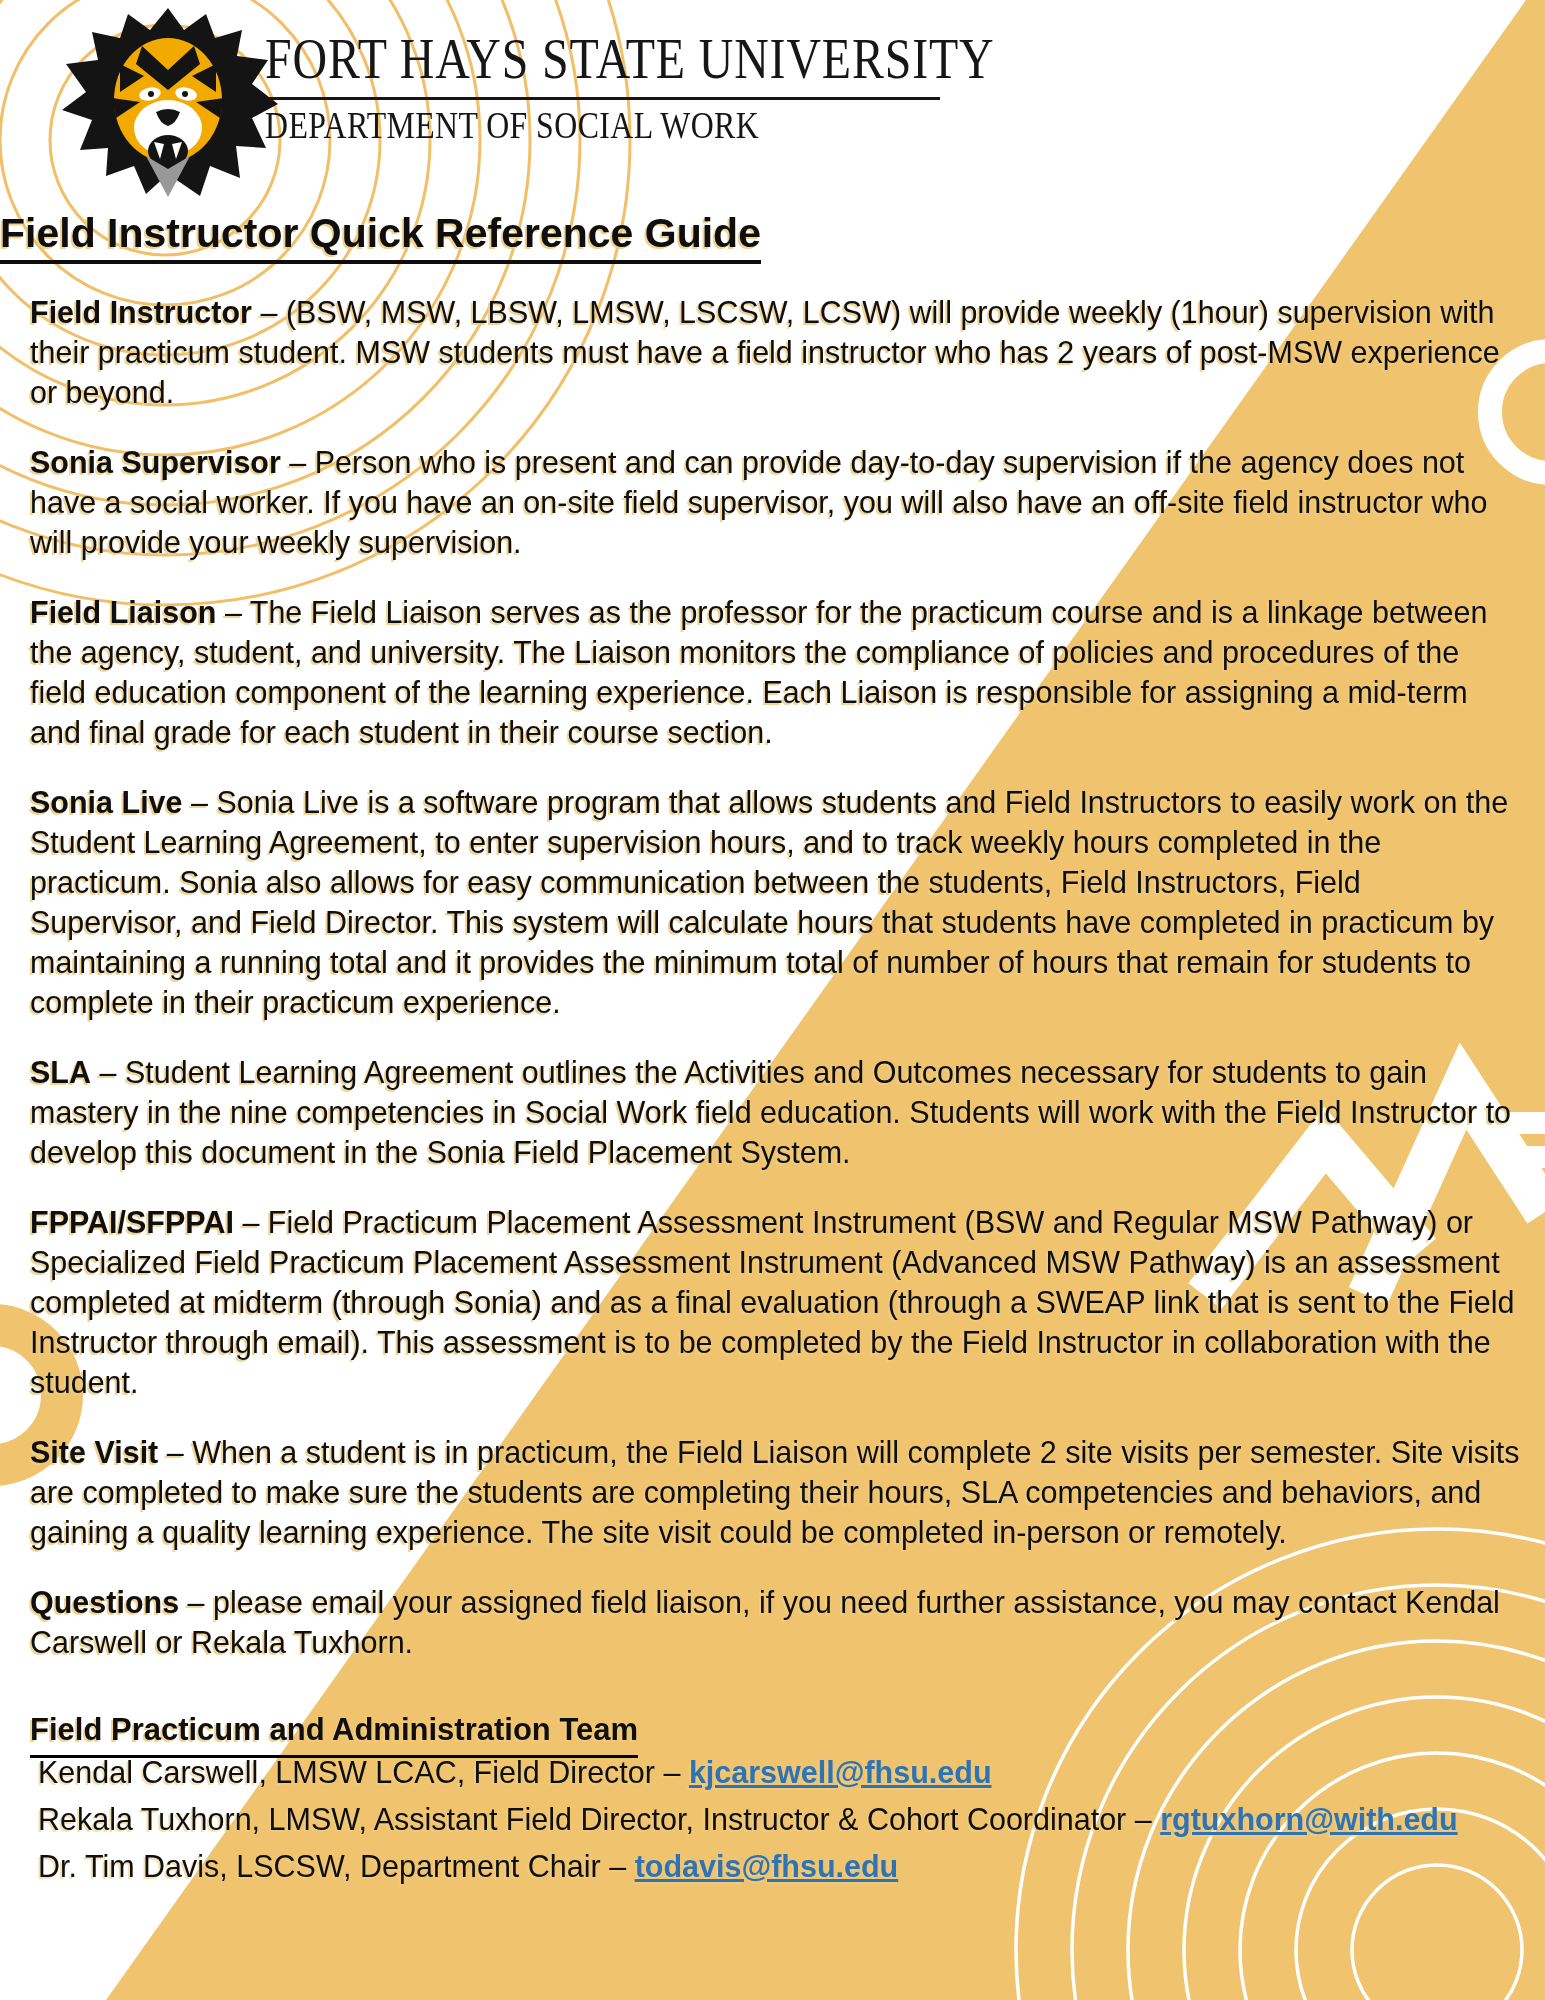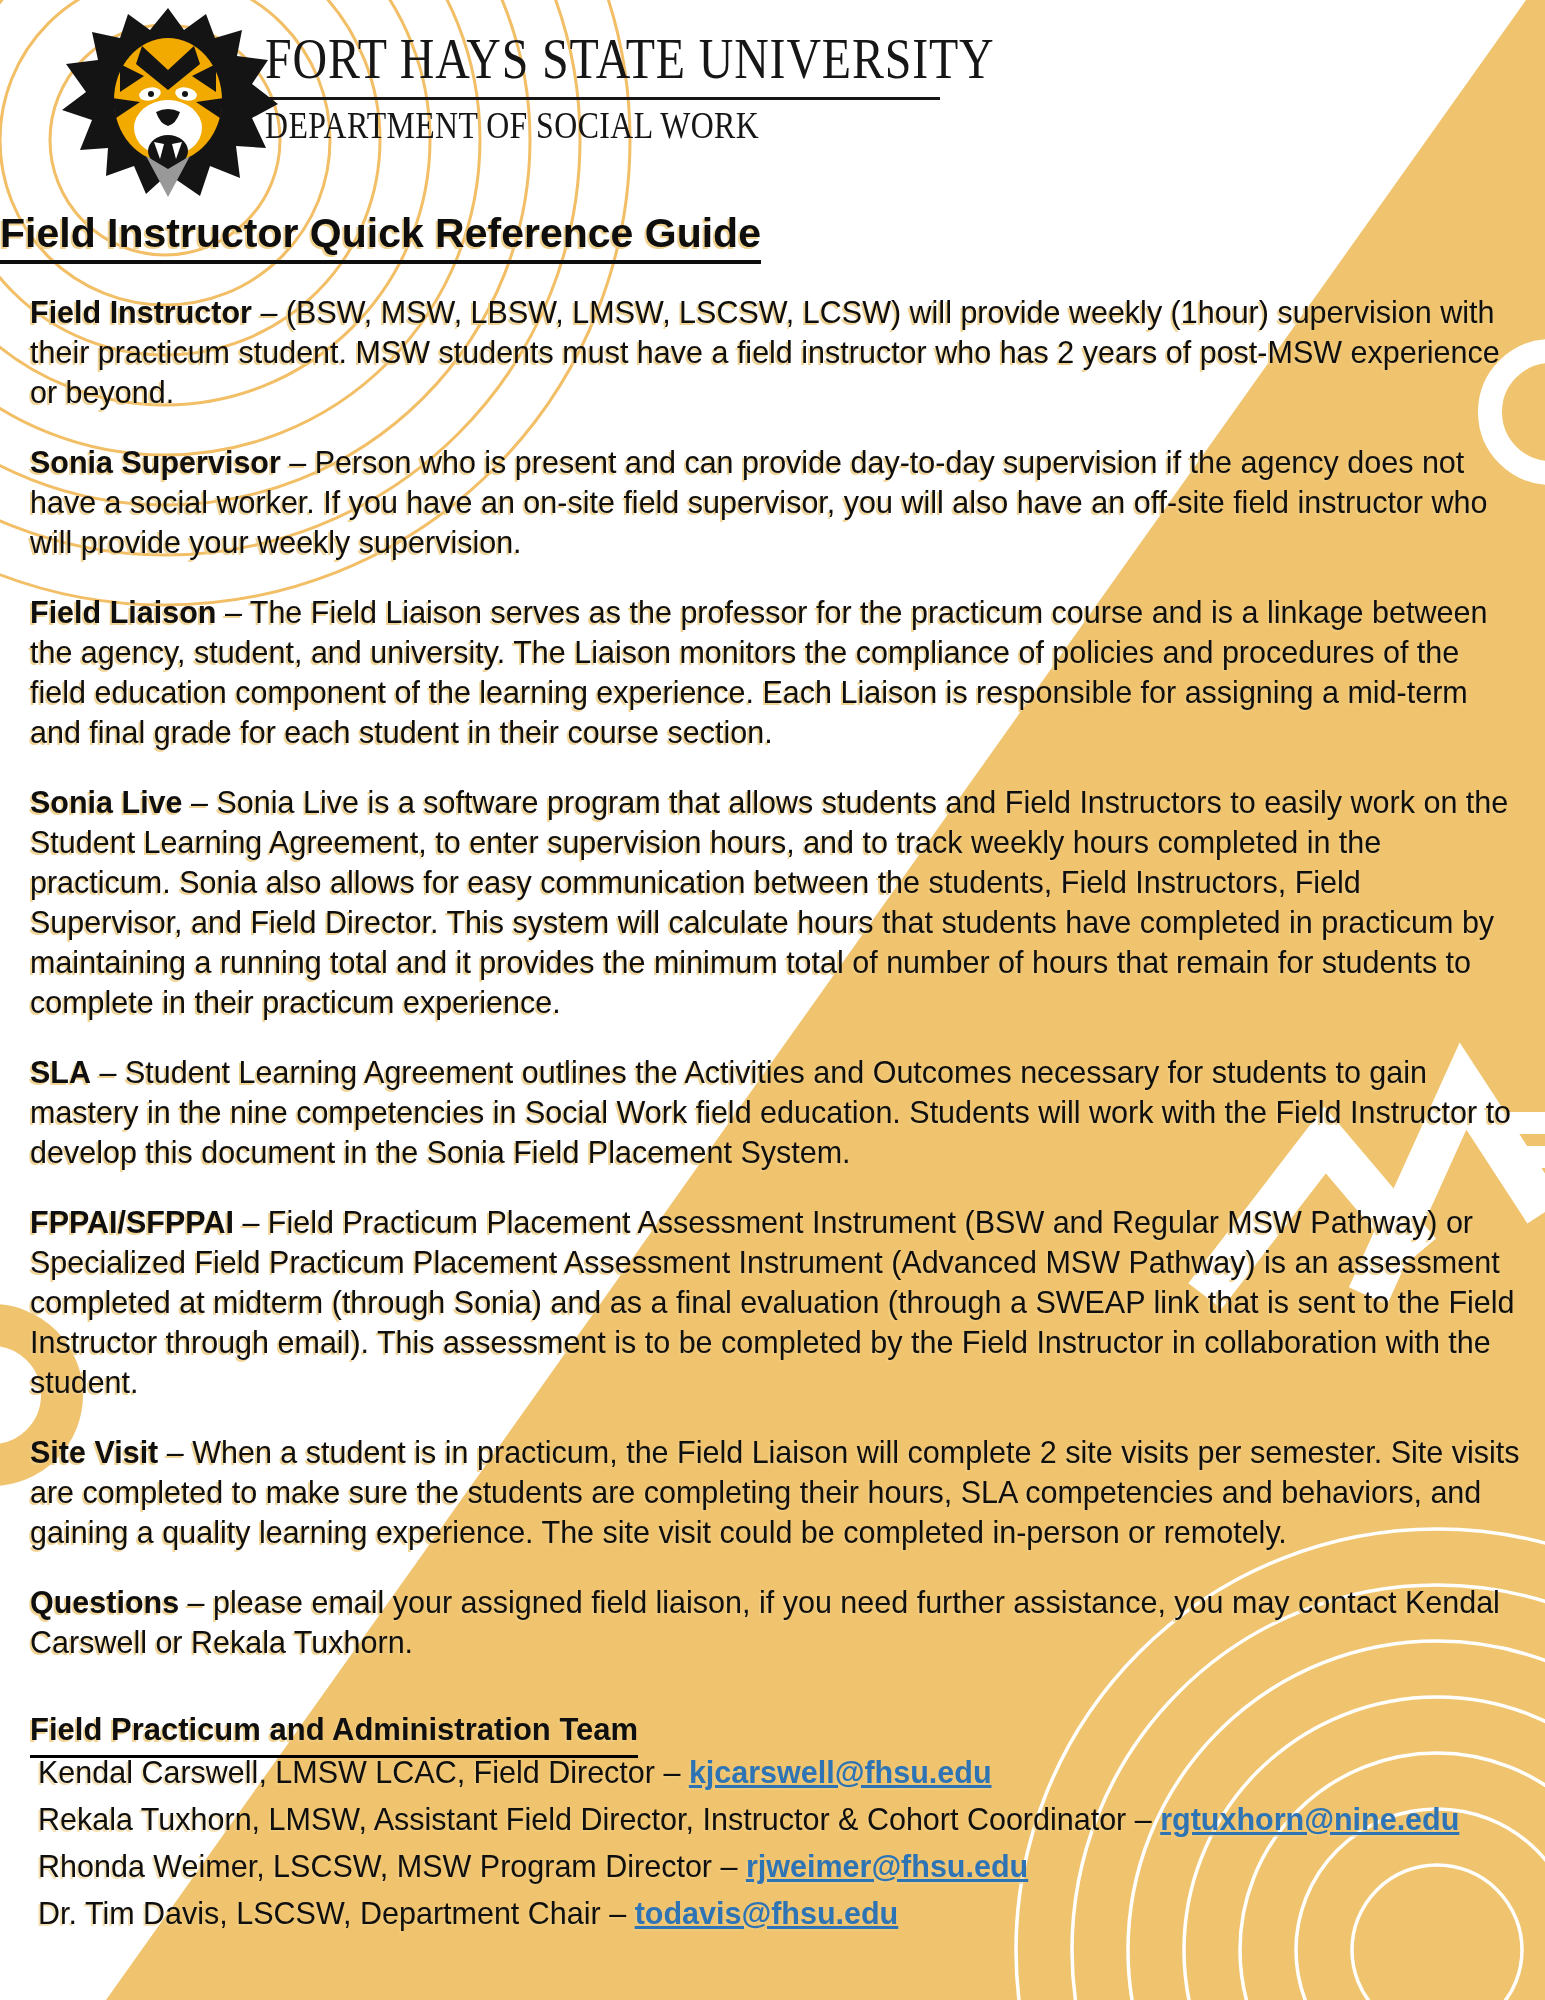--- a/index.html
+++ b/index.html
@@ -135,20 +135,19 @@
   <p class="para"><span class="term">FPPAI/SFPPAI</span><span> – </span><span>Field Practicum Placement Assessment Instrument (BSW and Regular MSW Pathway) or Specialized Field Practicum Placement Assessment Instrument (Advanced MSW Pathway) is an assessment completed at midterm (through Sonia) and as a final evaluation (through a SWEAP link that is sent to the Field Instructor through email). This assessment is to be completed by the Field Instructor in collaboration with the student.</span></p>
 
   <p class="para"><span class="term">Site Visit</span><span> – </span><span>When a student is in practicum, the Field Liaison will complete 2 site visits per semester. Site visits are completed to make sure the students are completing their hours, SLA competencies and behaviors, and gaining a quality learning experience. The site visit could be completed in-person or remotely.</span></p>
 
   <p class="para"><span class="term">Questions</span><span> – </span><span>please email your assigned field liaison, if you need further assistance, you may contact Kendal Carswell or Rekala Tuxhorn.</span></p>
 
   <p class="team-heading"><span class="u">Field Practicum and Administration Team</span></p>
 
   <p class="member"><span>Kendal Carswell, LMSW LCAC, Field Director – </span><a class="email">kjcarswell@fhsu.edu</a></p>
 
-  <p class="member"><span>Rekala Tuxhorn, LMSW, Assistant Field Director, Instructor &amp; Cohort Coordinator – </span><a class="email">rgtuxhorn@nine.edu</a></p>
+  <p class="member"><span>Rekala Tuxhorn, LMSW, Assistant Field Director, Instructor &amp; Cohort Coordinator – </span><a class="email">rgtuxhorn@with.edu</a></p>
 
 
-  <p class="member"><span>Rhonda Weimer, LSCSW, MSW Program Director – </span><a class="email">rjweimer@fhsu.edu</a></p>
 
   <p class="member"><span>Dr. Tim Davis, LSCSW, Department Chair – </span><a class="email">todavis@fhsu.edu</a></p>
 
 </div>
 
 </body></html>

